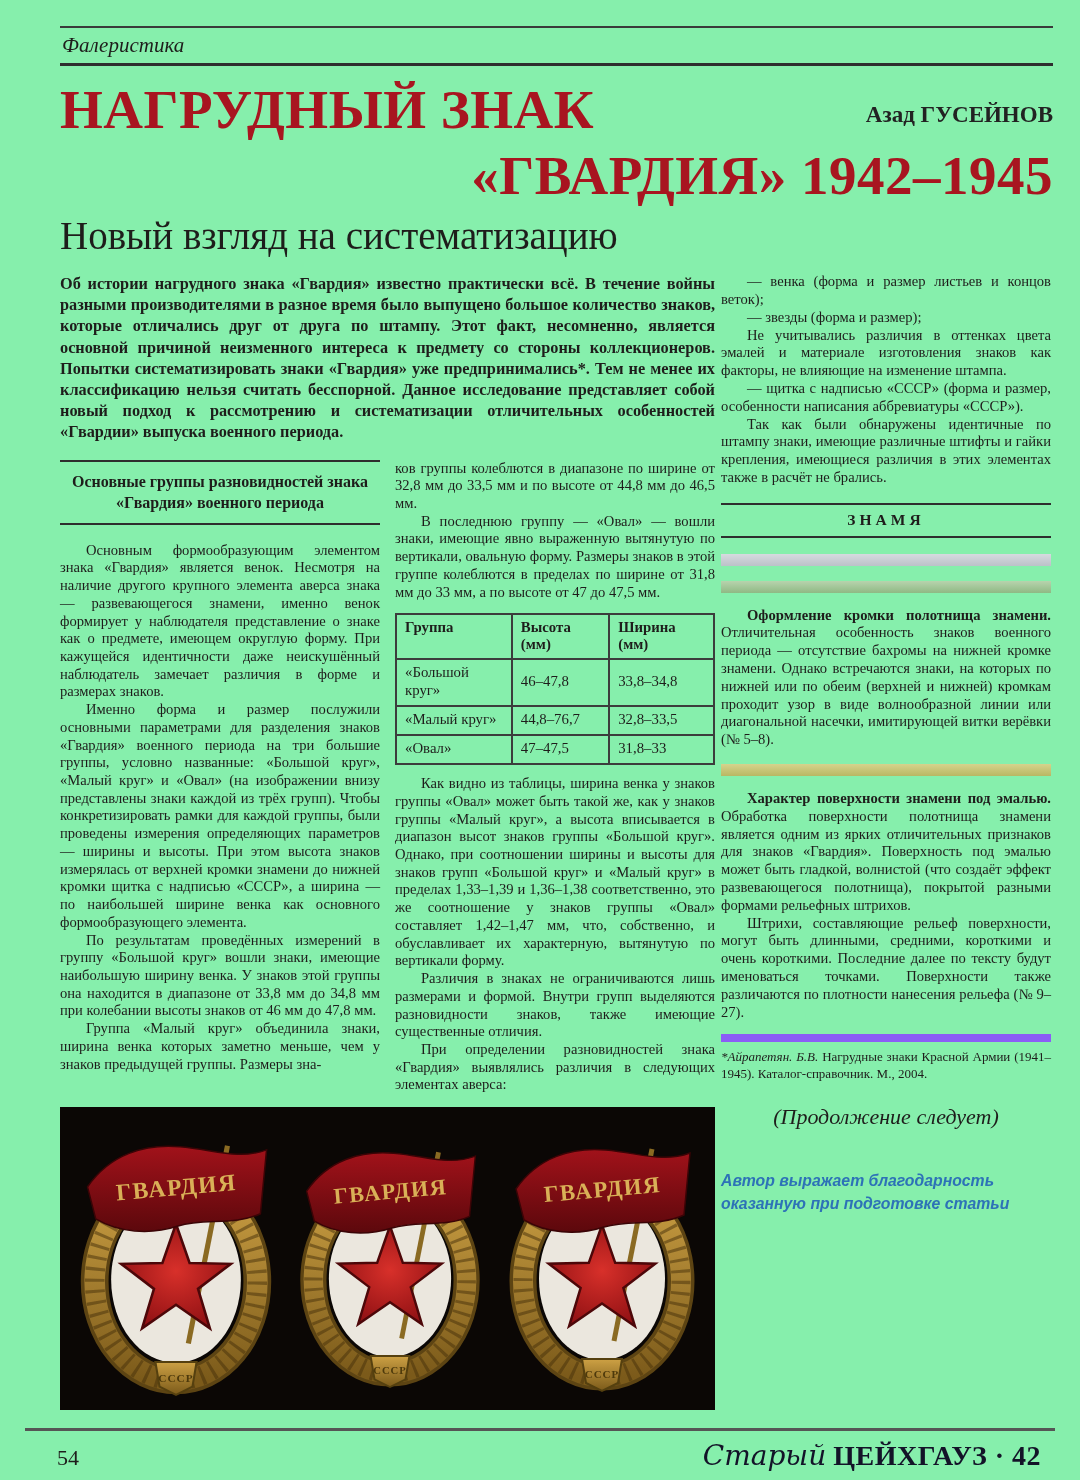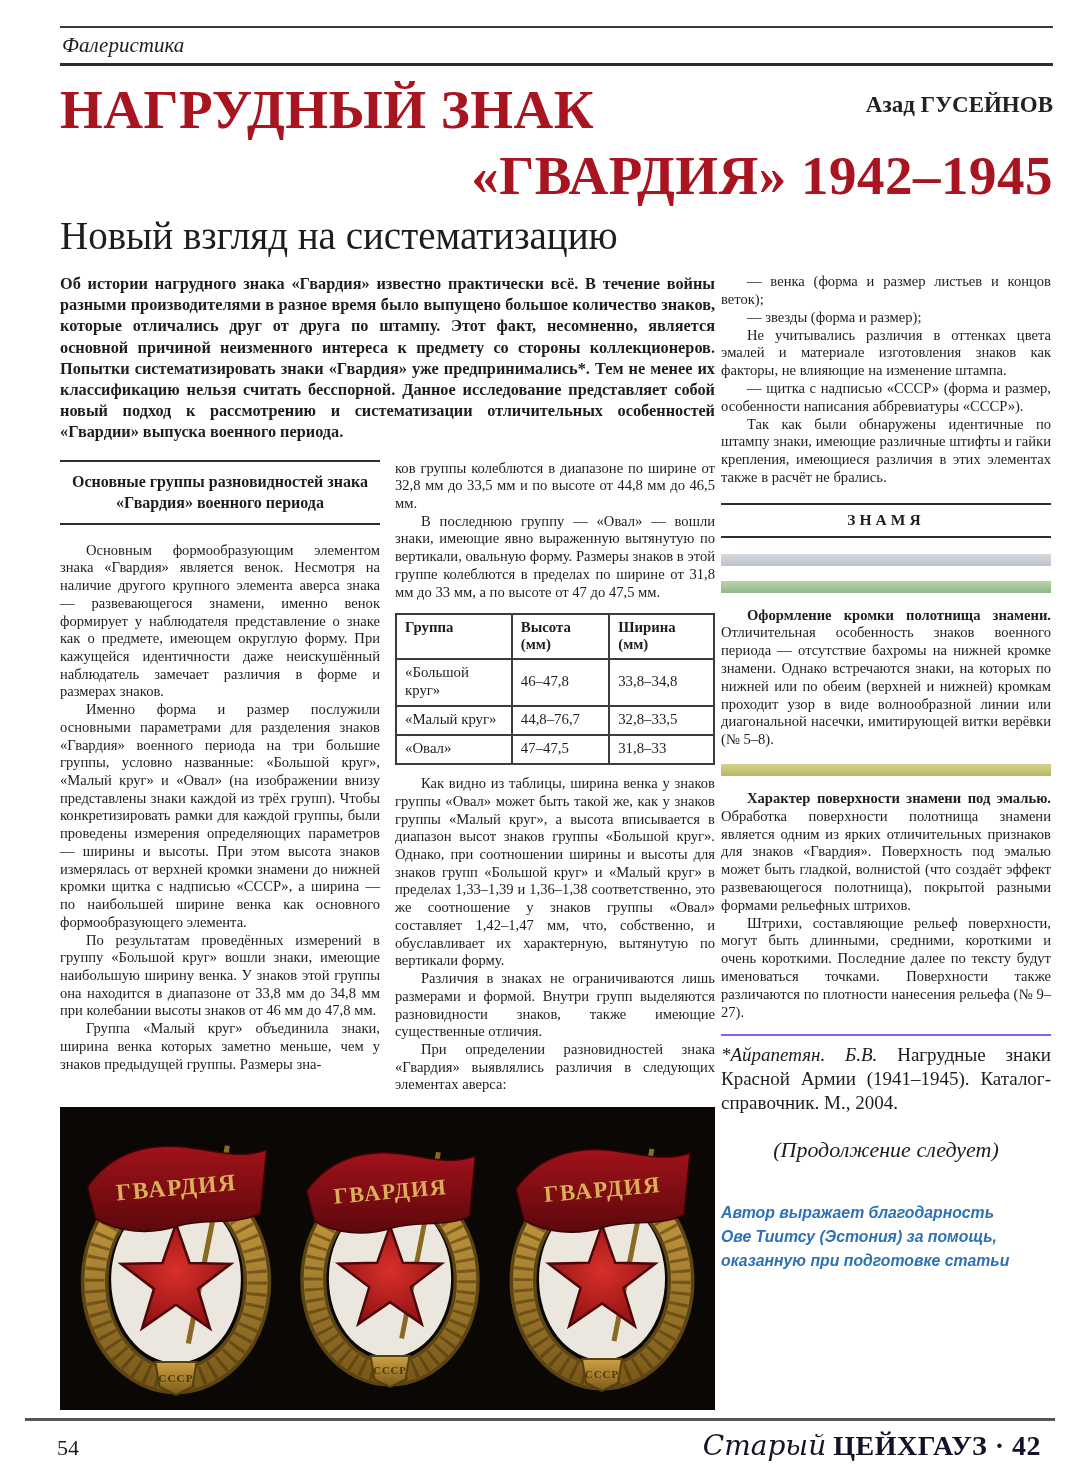--- a/index.html
+++ b/index.html
@@ -1,27 +1,27 @@
 <!DOCTYPE html>
 <html lang="ru"><head>
 <meta charset="utf-8">
 <style>
   html,body{margin:0;padding:0;background:#e8e8e8;}
   .page{
     position:relative; width:1080px; height:1480px; margin:0 auto;
-    background:#ffffff; color:#1e1d1b; overflow:hidden; box-sizing:border-box;
+    background:#86efac; color:#1e1d1b; overflow:hidden; box-sizing:border-box;
     padding:26px 27px 0 60px;
     font-family:"Liberation Serif", serif;
   }
   .top-rule{border-top:2px solid #3a3a3a;}
   .kicker{font-style:italic; font-size:21px; padding:5px 0 5px 2px;}
   .kicker-rule{border-top:3px solid #2e2e2e;}
 
   .title-block{margin-top:16px;}
-  .title-row1{display:flex; justify-content:space-between; align-items:center;}
+  .title-row1{display:flex; justify-content:space-between; align-items:flex-end;}
   .title1,.title2{color:#a81520; font-weight:bold; line-height:1.02; font-size:55px; letter-spacing:.5px;}
   .title2{text-align:right; margin-top:10px;}
   .author{font-weight:bold; font-size:23px; padding-bottom:10px; color:#222;}
   .subtitle{font-size:39px; margin-top:12px; line-height:1.05;}
 
   .body-grid{display:flex; gap:6px; margin-top:16px;}
   .left-block{width:655px; flex:0 0 655px;}
   .right-block{width:330px; flex:0 0 330px; font-size:14.6px; line-height:1.22; text-align:justify;}
 
   .lead{font-weight:bold; font-size:16.3px; line-height:1.3; text-align:justify;}
@@ -41,27 +41,27 @@
   .photo{margin-top:13px; width:655px; height:303px; background:#0b0705;
          display:flex; justify-content:space-around; align-items:center; padding:0 6px; box-sizing:border-box;}
 
   .znamya{border-top:2px solid #2e2e2e; border-bottom:2px solid #2e2e2e; text-align:center;
           font-weight:bold; letter-spacing:4px; font-size:15.5px; padding:6px 0; margin:16px 0 16px;}
   .strip{height:12px; margin:15px 0 14px;}
   .strip-gray{background:linear-gradient(#d6dadf,#bcc2c9);}
   .strip-green{background:linear-gradient(#b7d3ad,#8fb984);}
   .strip-olive{background:linear-gradient(#d5d38c,#b9b763);}
   .lead-in{font-weight:bold;}
-  .fn{border-top:2px solid #8b5cf6; margin-top:13px; padding-top:7px; font-size:19px; line-height:1.25;}
+  .fn{border-top:8px solid #8b5cf6; margin-top:13px; padding-top:7px; font-size:13px; line-height:1.25;}
   .fn-author{font-style:italic;}
   .continued{text-align:center; font-style:italic; font-size:22px; margin-top:22px;}
   .ack{color:#2d72b7; font-family:"Liberation Sans", sans-serif; font-weight:bold; font-style:italic;
        font-size:15.8px; line-height:1.5; margin-top:38px; text-align:left;}
 
-  .footer{position:absolute; left:25px; right:25px; bottom:18px;}
+  .footer{position:absolute; left:25px; right:25px; bottom:8px;}
   .footer-rule{border-top:3px solid #555; margin-bottom:8px;}
   .footer-row{display:flex; justify-content:space-between; align-items:baseline; padding:0 14px 0 32px;}
   .pageno{font-size:22px;}
   .brand{font-size:28px; color:#131328; white-space:nowrap;}
   .brand-script{font-style:italic; font-family:"DejaVu Serif", serif; margin-right:7px;}
   .brand-name{font-weight:bold; letter-spacing:.5px;}
 </style>
 </head>
 <body>
 
@@ -198,21 +198,20 @@
       <p>Штрихи, составляющие рельеф поверхности, могут быть длинными, средними, короткими и очень короткими. Последние далее по тексту будут именоваться точками. Поверхности также различаются по плотности нанесения рельефа (№ 9–27).</p>
 
       <div class="fn">
         <span class="fn-author">*Айрапетян. Б.В.</span><span> Нагрудные знаки Красной Армии (1941–1945). Каталог-справочник. М., 2004.</span>
       </div>
 
       <div class="continued">(Продолжение следует)</div>
 
       <div class="ack">
         <div>Автор выражает благодарность</div>
-        <div>Ове Тиитсу (Эстония) за помощь,</div>
         <div>оказанную при подготовке статьи</div>
       </div>
     </div>
   </div>
 
   <div class="footer">
     <div class="footer-rule"></div>
     <div class="footer-row">
       <div class="pageno">54</div>
       <div class="brand">

